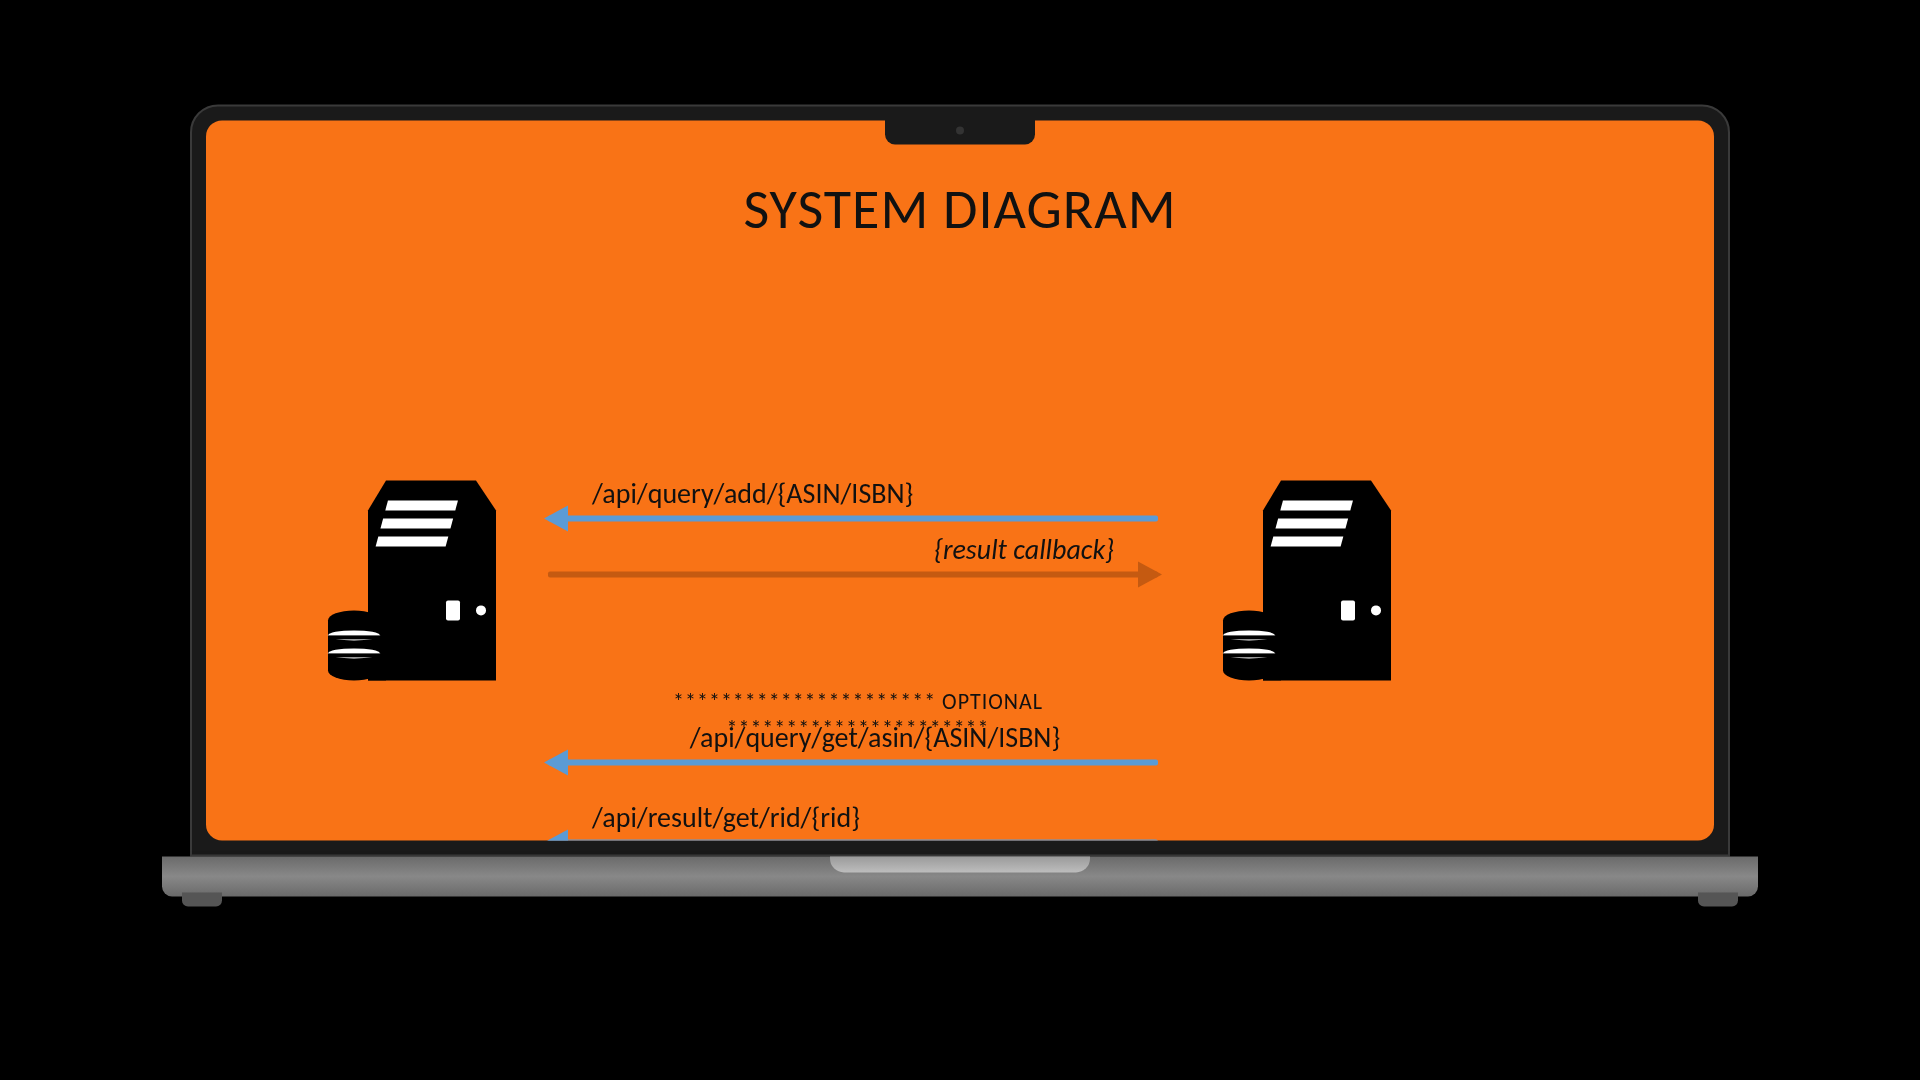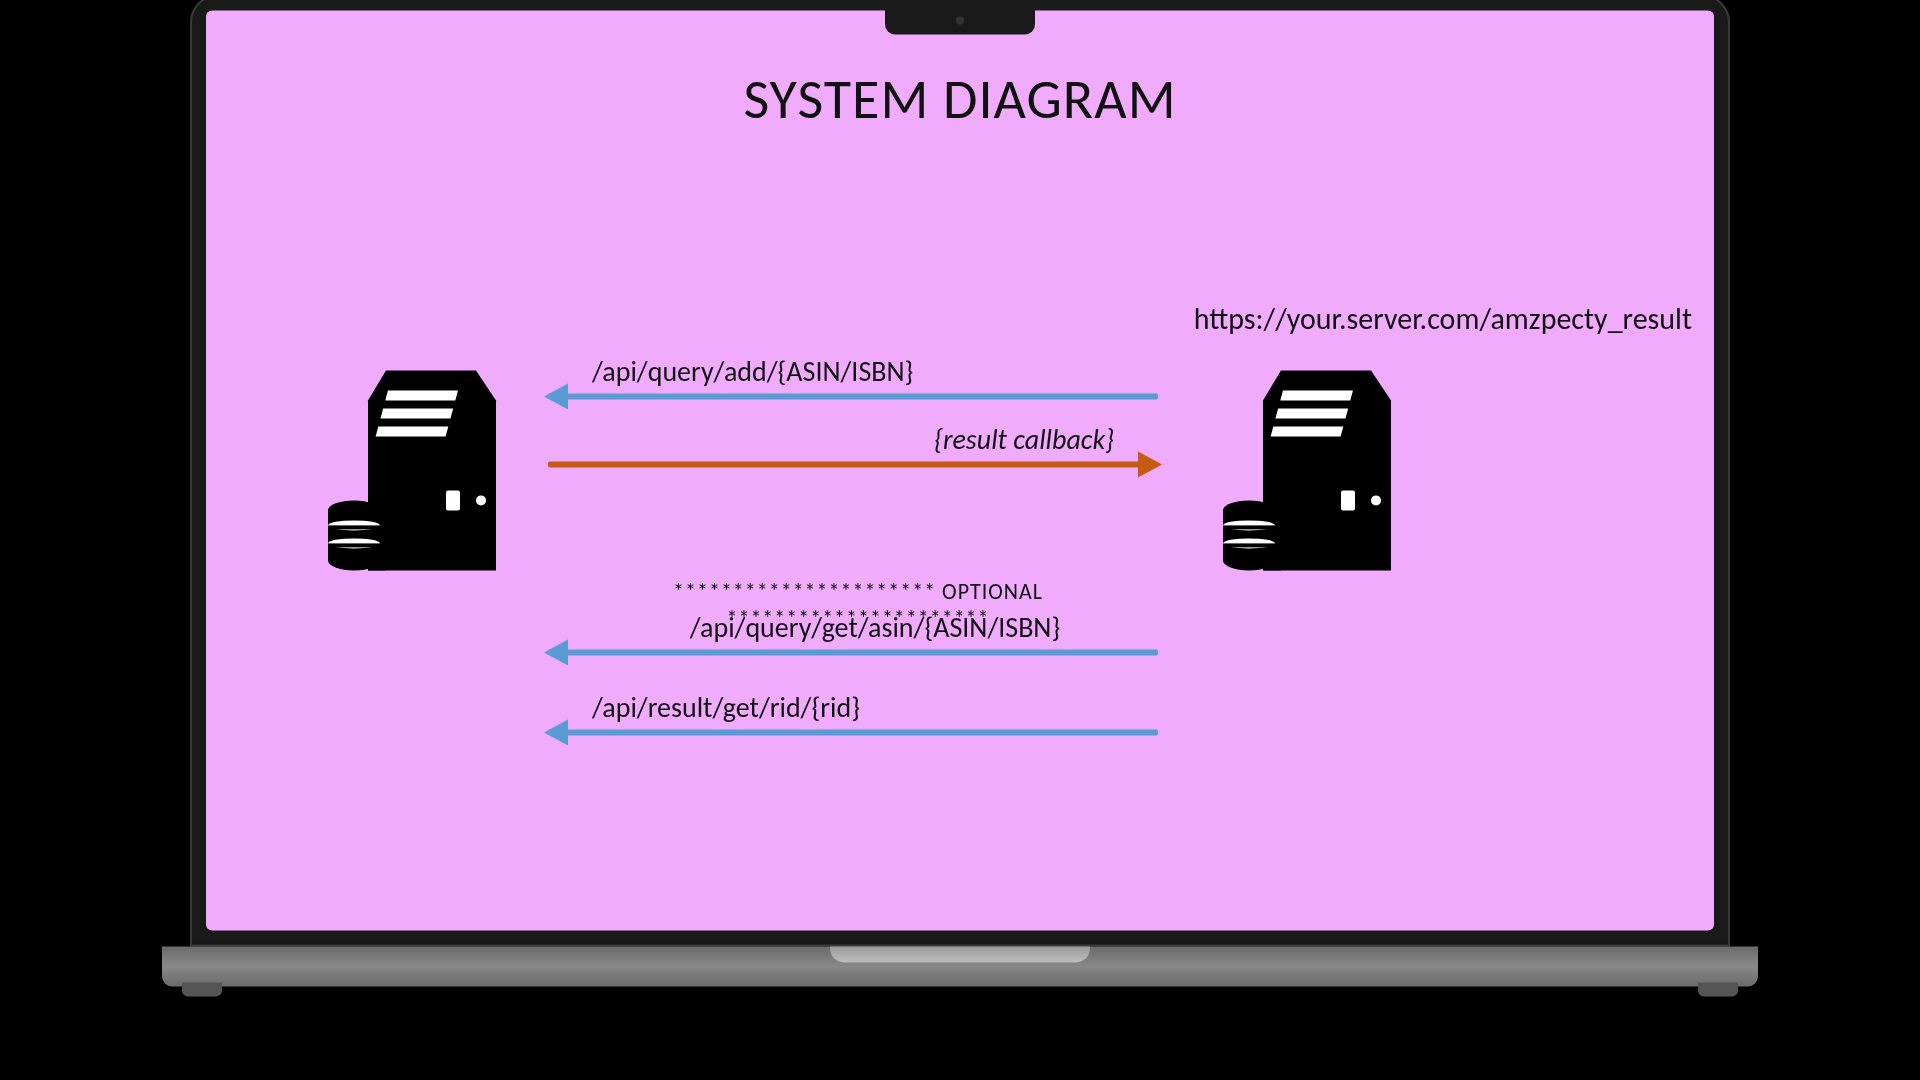--- a/index.html
+++ b/index.html
@@ -19,25 +19,25 @@
     width: 1540px;
   }
   .bezel {
     background: #1a1a1a;
     border-radius: 28px 28px 0 0;
     padding: 14px;
     border: 2px solid #3a3a3a;
     box-shadow: 0 4px 20px rgba(0,0,0,0.6);
   }
   .screen {
-    background: #f0abfc;
+    background: #f97316;
     width: 100%;
-    height: 920px;
-    position: relative;
-    border-radius: 6px;
+    height: 720px;
+    position: relative;
+    border-radius: 16px;
     overflow: hidden;
   }
   .notch {
     position: absolute;
     top: 14px;
     left: 50%;
     transform: translateX(-50%);
     width: 150px;
     height: 26px;
     background: #1a1a1a;
@@ -146,21 +146,21 @@
     width: 0; height: 0;
     border-top: 13px solid transparent;
     border-bottom: 13px solid transparent;
     border-left: 24px solid #C55A11;
   }
   .arrow-label {
     font-size: 28px;
     color: #111;
     margin-bottom: 4px;
   }
-  .arrow1 { top: 344px; }
+  .arrow1 { top: 356px; }
   .arrow1 .arrow-label { padding-left: 44px; }
   .arrow2 { top: 412px; font-style: italic; }
   .arrow2 .arrow-label { text-align: right; padding-right: 44px; }
   .divider {
     position: absolute;
     top: 568px;
     left: 342px;
     width: 620px;
     text-align: center;
     font-size: 22px;
@@ -177,21 +177,20 @@
 
 <div class="laptop">
   <div class="bezel">
     <div class="notch">
         <div class="cam"></div>
       </div>
     <div class="screen">
 
       <div class="title">SYSTEM DIAGRAM</div>
 
-      <div class="url-right">https://your.server.com/amzpecty_result</div>
 
       <div class="server-left">
         <svg width="180" height="220" viewBox="0 0 180 220">
           <g fill="#000">
             <path d="M 60 10 L 150 10 L 170 40 L 170 210 L 60 210 Z"></path>
             <rect x="42" y="40" width="18" height="170" fill="#000"></rect>
             <path d="M 42 40 L 60 10 L 60 210 L 42 210 Z" fill="#000"></path>
           </g>
           <g fill="#fff">
             <rect x="70" y="30" width="70" height="10" transform="skewX(-15)"></rect>

